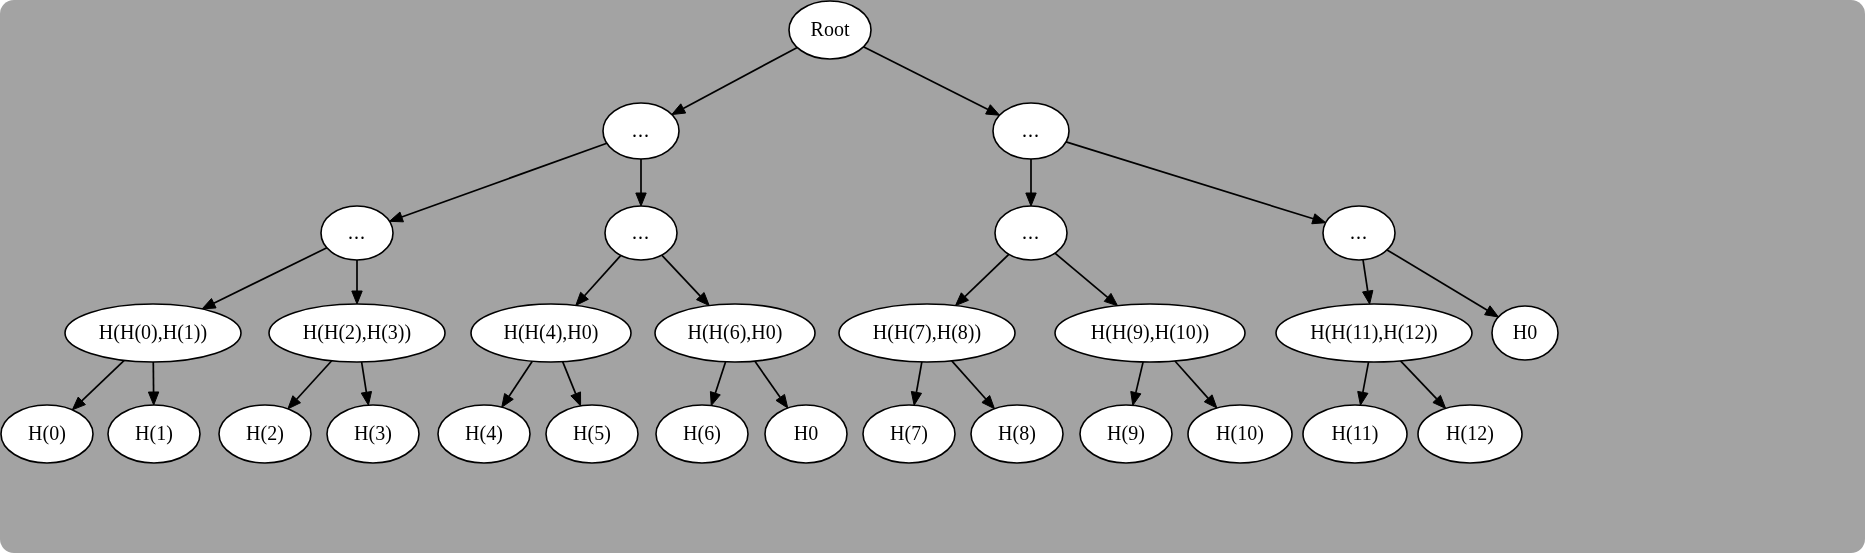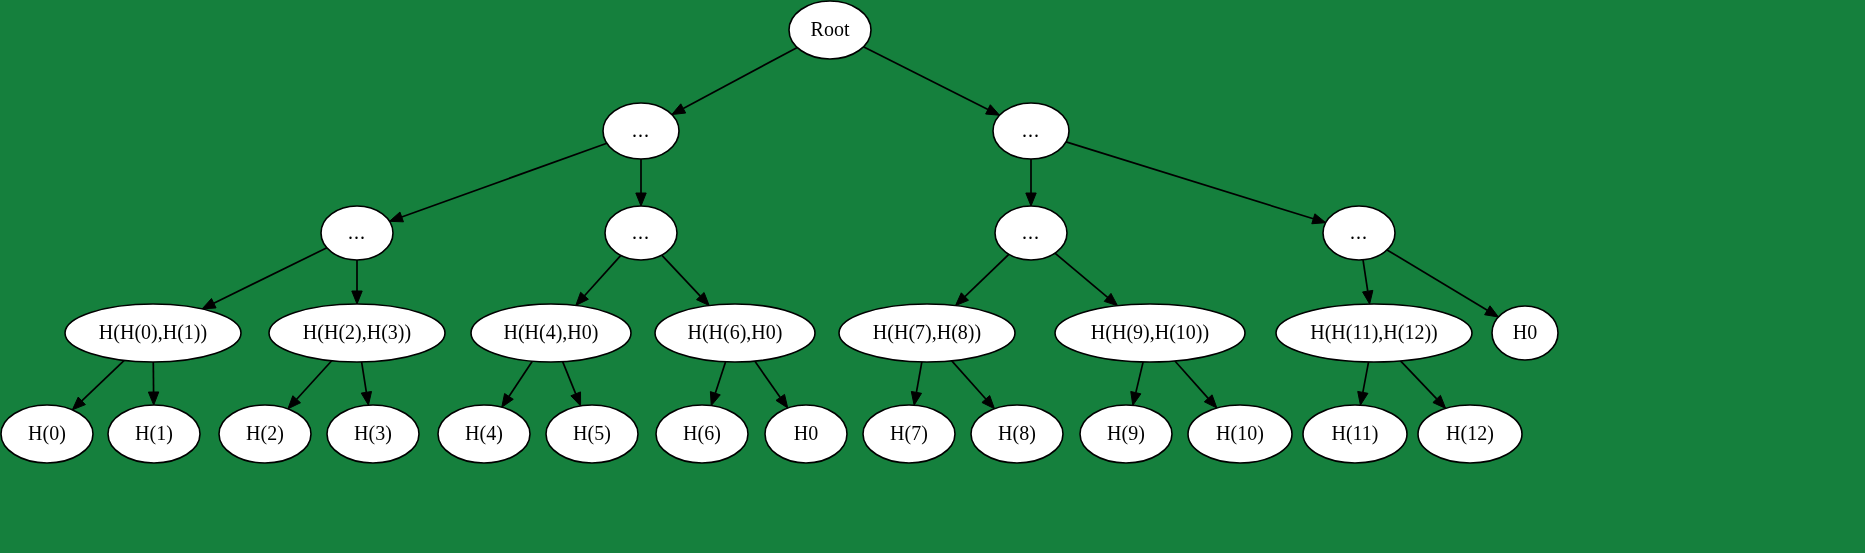--- a/index.html
+++ b/index.html
@@ -7,22 +7,23 @@
     padding: 0;
     background: #ffffff;
   }
   body {
     font-family: "Liberation Serif", "DejaVu Serif", serif;
   }
   #diagram-root {
     position: relative;
     width: 1865px;
     height: 553px;
-    background: #15803d;
+    background: #a3a3a3;
     overflow: hidden;
+    border-radius: 14px;
   }
   svg#tree-svg {
     display: block;
     width: 1865px;
     height: 553px;
   }
   .node-ellipse {
     fill: #ffffff;
     stroke: #000000;
     stroke-width: 1.6;

